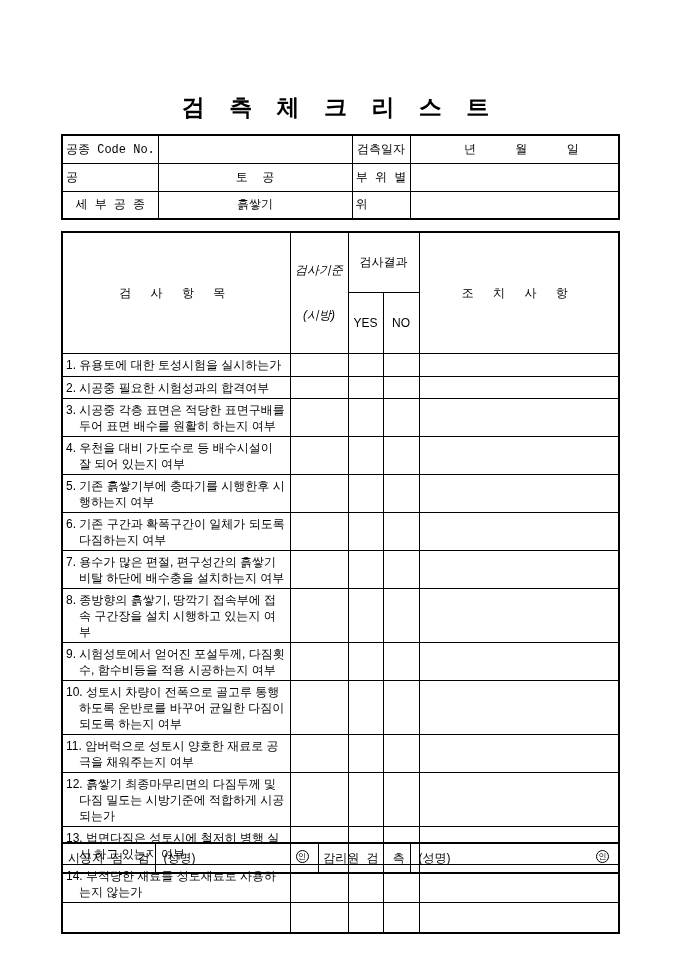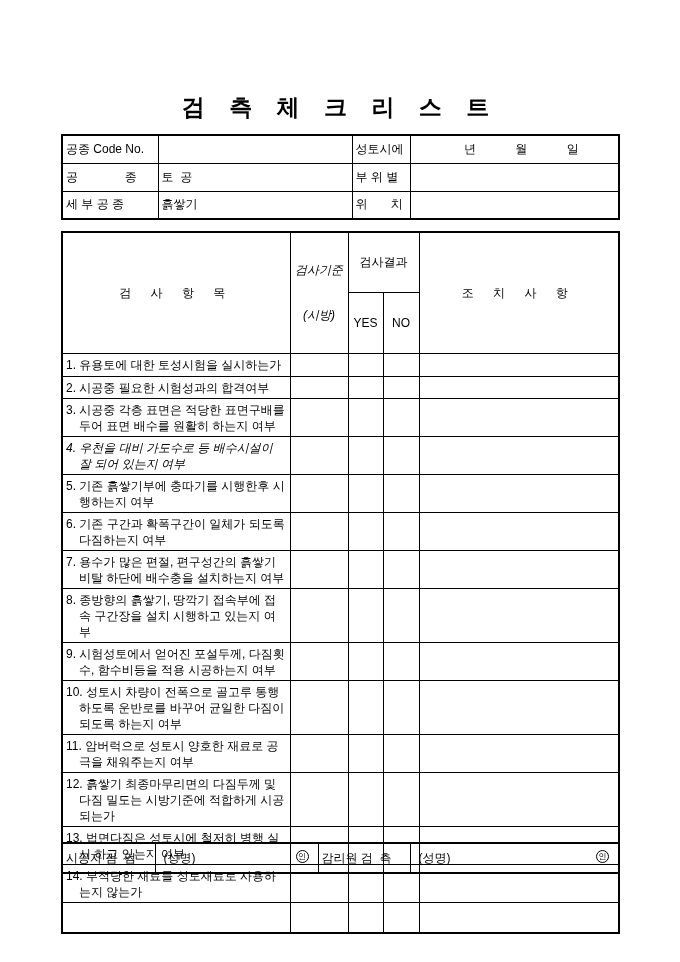--- a/index.html
+++ b/index.html
@@ -33,21 +33,21 @@
     border:1px solid #000;
     font-size:12px;
     font-weight:normal;
     padding:0 3px;
     overflow:hidden;
     vertical-align:middle;
   }
   
   #info-table{top:134px;}
   #info-table tr{height:28px;}
-  .cell-label{white-space:pre;}
+  .cell-label{text-align:center;white-space:pre;font-family:Liberation Mono, monospace;}
   .date-cell{padding:0;}
   .date-flex{display:flex;justify-content:space-evenly;padding-left:14px;}
   
   #check-table{top:231px;}
   #check-table thead tr{height:22px;}
   .th-center{text-align:center;white-space:pre;}
   .th-spread{letter-spacing:8px;}
   .std-head{line-height:15px;font-style:italic;}
   td.item-cell{
     vertical-align:top;
@@ -83,21 +83,21 @@
     <colgroup>
         <col style="width:96px">
         <col style="width:194px">
         <col style="width:58px">
         <col style="width:209px">
       </colgroup>
     <tbody>
       <tr>
         <td class="cell-label">공종 Code No.</td>
         <td></td>
-        <td class="cell-label">성토시에</td>
+        <td class="cell-label">검측일자</td>
         <td class="date-cell">
           <div class="date-flex">
             <span>년</span>
             <span>월</span>
             <span>일</span>
           </div>
         </td>
       </tr>
       <tr>
         <td class="cell-label">공              종</td>
@@ -152,21 +152,21 @@
           <td></td>
           <td></td>
         </tr>
         <tr style="height: 36px;">
           <td class="item-cell">3. 시공중 각층 표면은 적당한 표면구배를 두어 표면 배수를 원활히 하는지 여부</td>
           <td></td>
           <td></td>
           <td></td>
           <td></td>
         </tr>
-        <tr style="height: 36px; font-style: italic;">
+        <tr style="height: 36px;">
           <td class="item-cell">4. 우천을 대비 가도수로 등 배수시설이 잘 되어 있는지 여부</td>
           <td></td>
           <td></td>
           <td></td>
           <td></td>
         </tr>
         <tr style="height: 36px;">
           <td class="item-cell">5. 기존 흙쌓기부에 충따기를 시행한후 시행하는지 여부</td>
           <td></td>
           <td></td>

